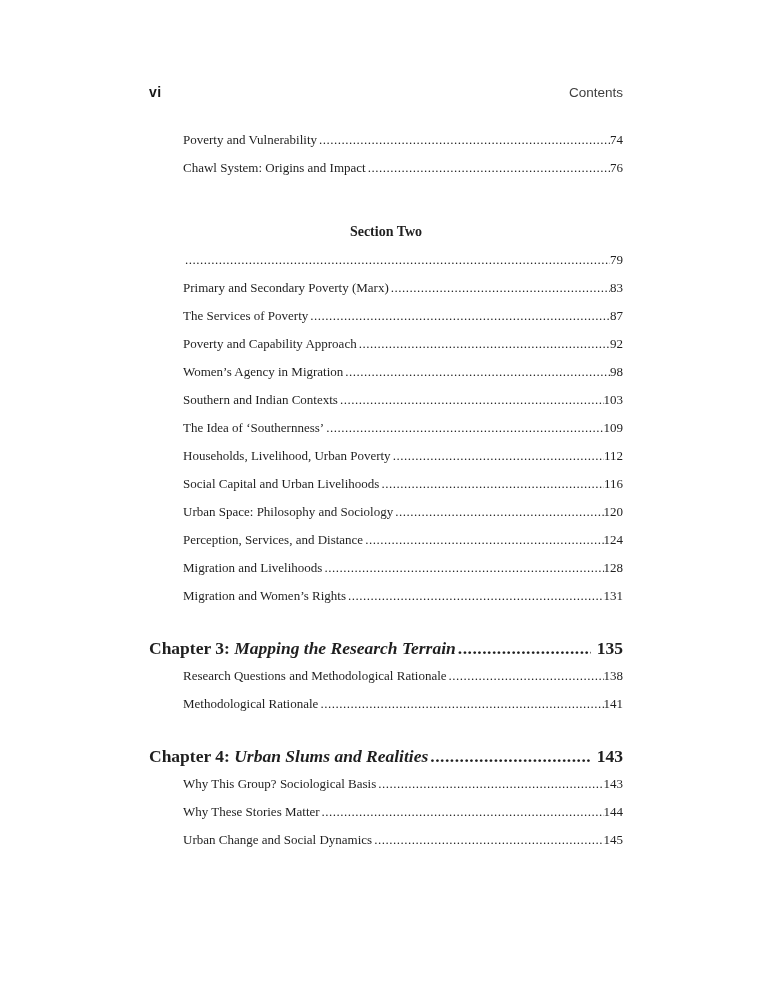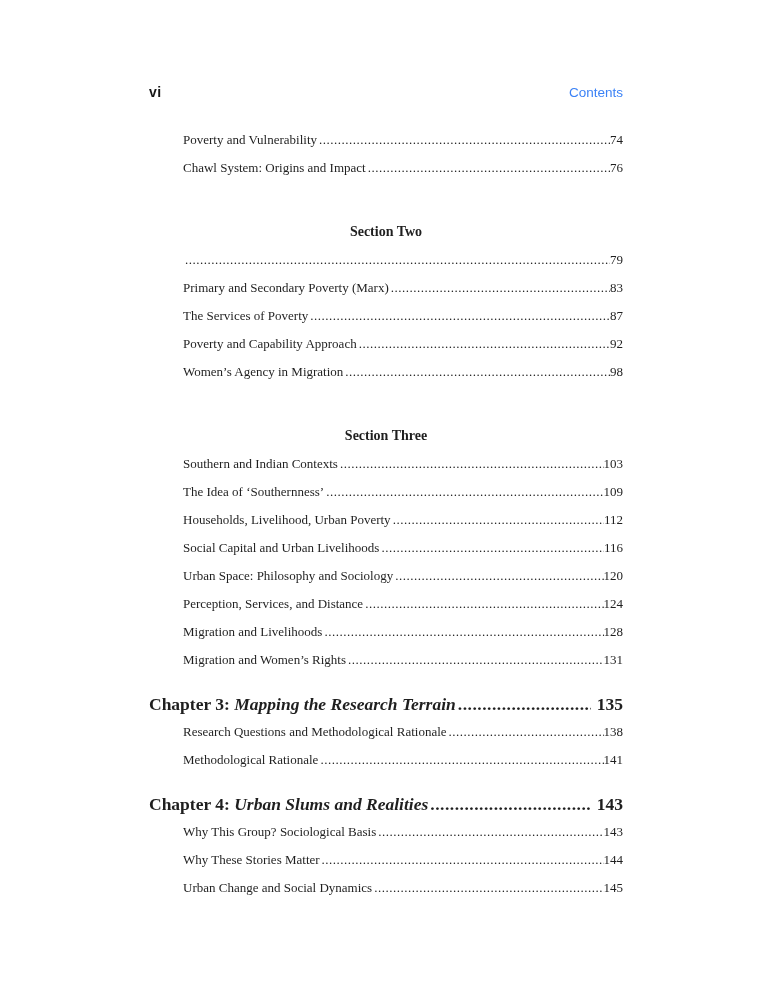--- a/index.html
+++ b/index.html
@@ -31,21 +31,21 @@
     font-family: "Liberation Sans", sans-serif;
   }
   .folio {
     font-size: 14px;
     font-weight: bold;
     color: #161616;
     letter-spacing: 0.5px;
   }
   .rh-title {
     font-size: 13.5px;
-    color: #3b82f6;
+    color: #404040;
   }
   
   .toc { margin-top: 26px; }
   .row {
     display: flex;
     align-items: baseline;
     line-height: 28px;
     height: 28px;
     font-size: 13px;
     white-space: nowrap;
@@ -63,21 +63,21 @@
   .indent { padding-left: 34px; }
   .sec-heading {
     margin-top: 36px;
     line-height: 28px;
     height: 28px;
     text-align: center;
     font-weight: bold;
     font-size: 14px;
   }
   .chapter {
-    margin-top: 16px;
+    margin-top: 24px;
     font-weight: bold;
     font-size: 17.5px;
   }
   .chapter .it { font-style: italic; }
   .chapter .pg { padding-left: 6px; }
 </style>
 </head>
 <body>
 
 <div class="page">
@@ -121,21 +121,20 @@
         <span class="title">Poverty and Capability Approach</span>
         <span class="dots">............................................................................................................................................................................................................................</span>
         <span class="pg">92</span>
       </div>
       <div class="row indent">
         <span class="title">Women’s Agency in Migration</span>
         <span class="dots">............................................................................................................................................................................................................................</span>
         <span class="pg">98</span>
       </div>
 
-      <div class="sec-heading">Section Three</div>
 
       <div class="row indent">
         <span class="title">Southern and Indian Contexts</span>
         <span class="dots">............................................................................................................................................................................................................................</span>
         <span class="pg">103</span>
       </div>
       <div class="row indent">
         <span class="title">The Idea of ‘Southernness’</span>
         <span class="dots">............................................................................................................................................................................................................................</span>
         <span class="pg">109</span>

